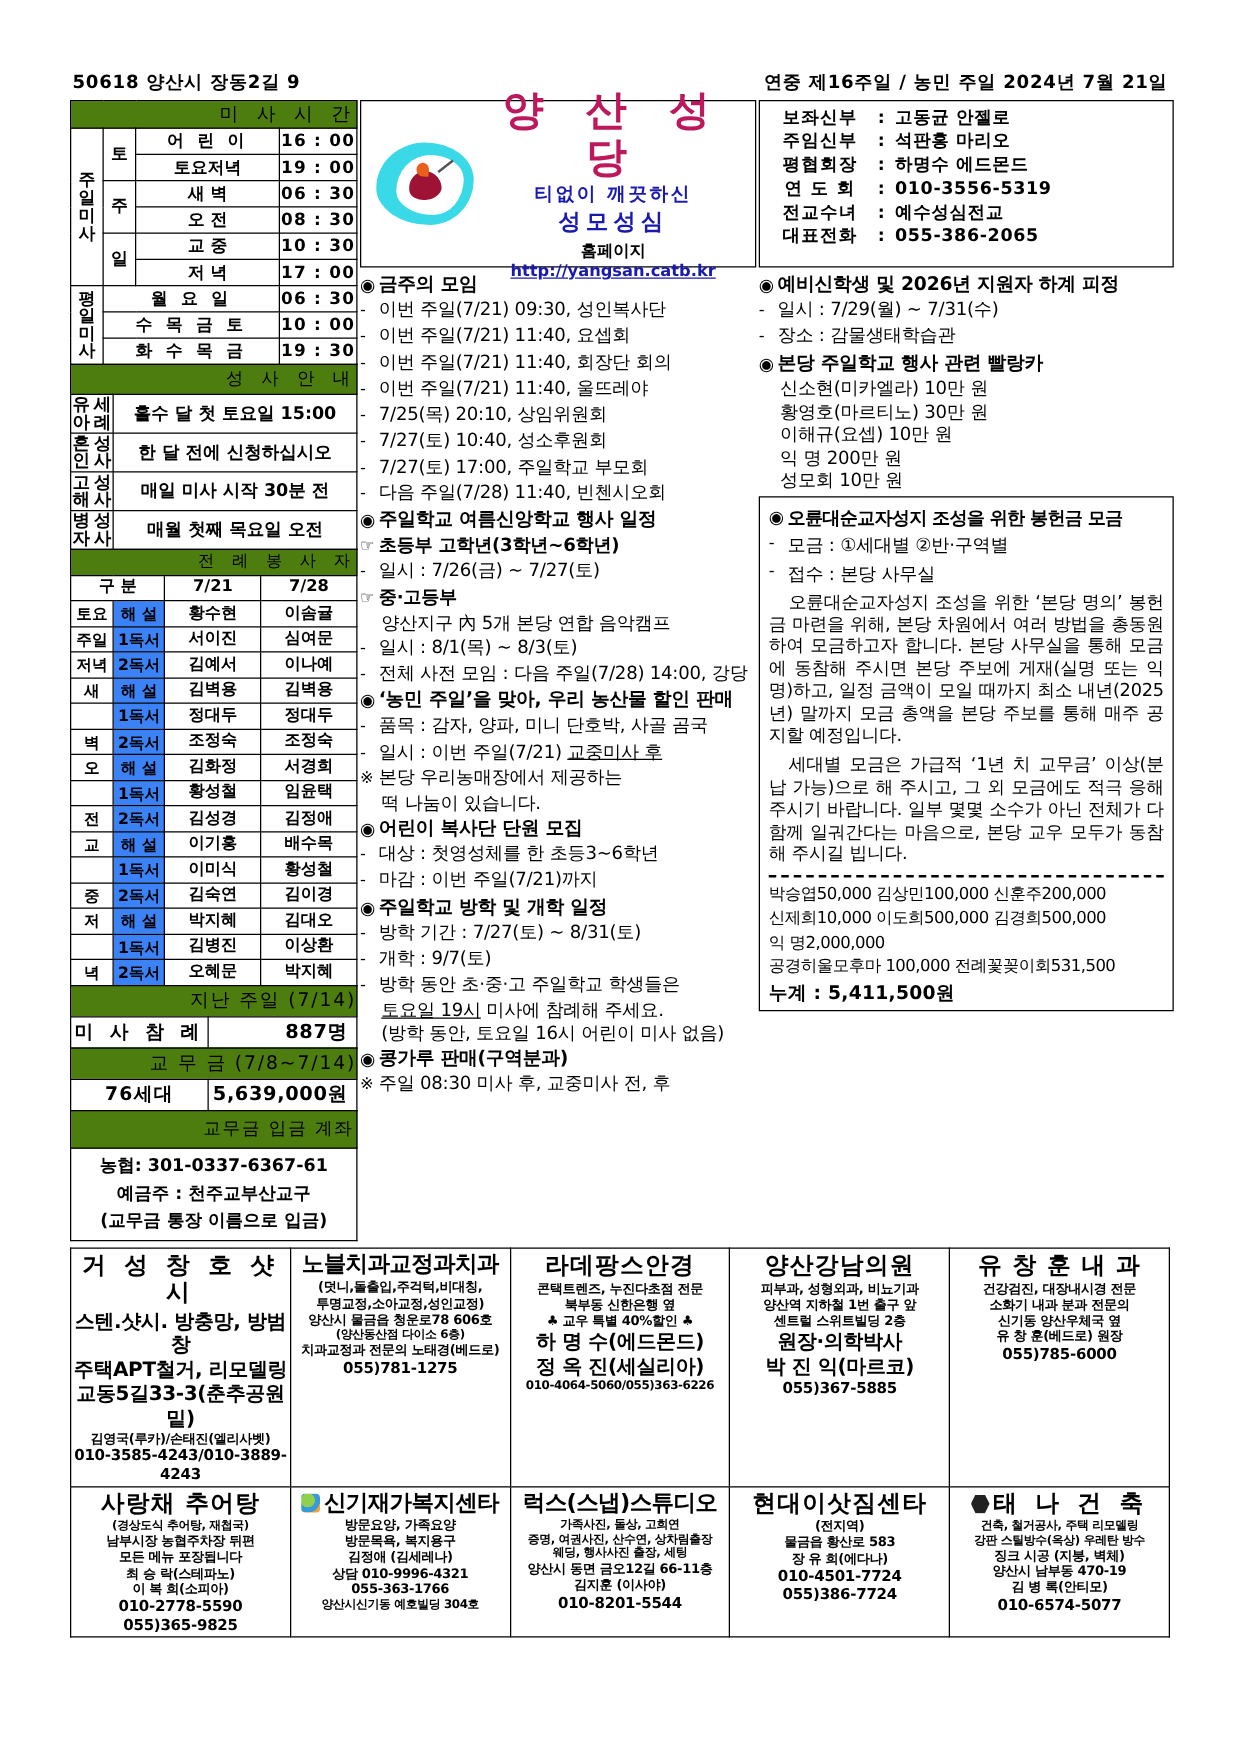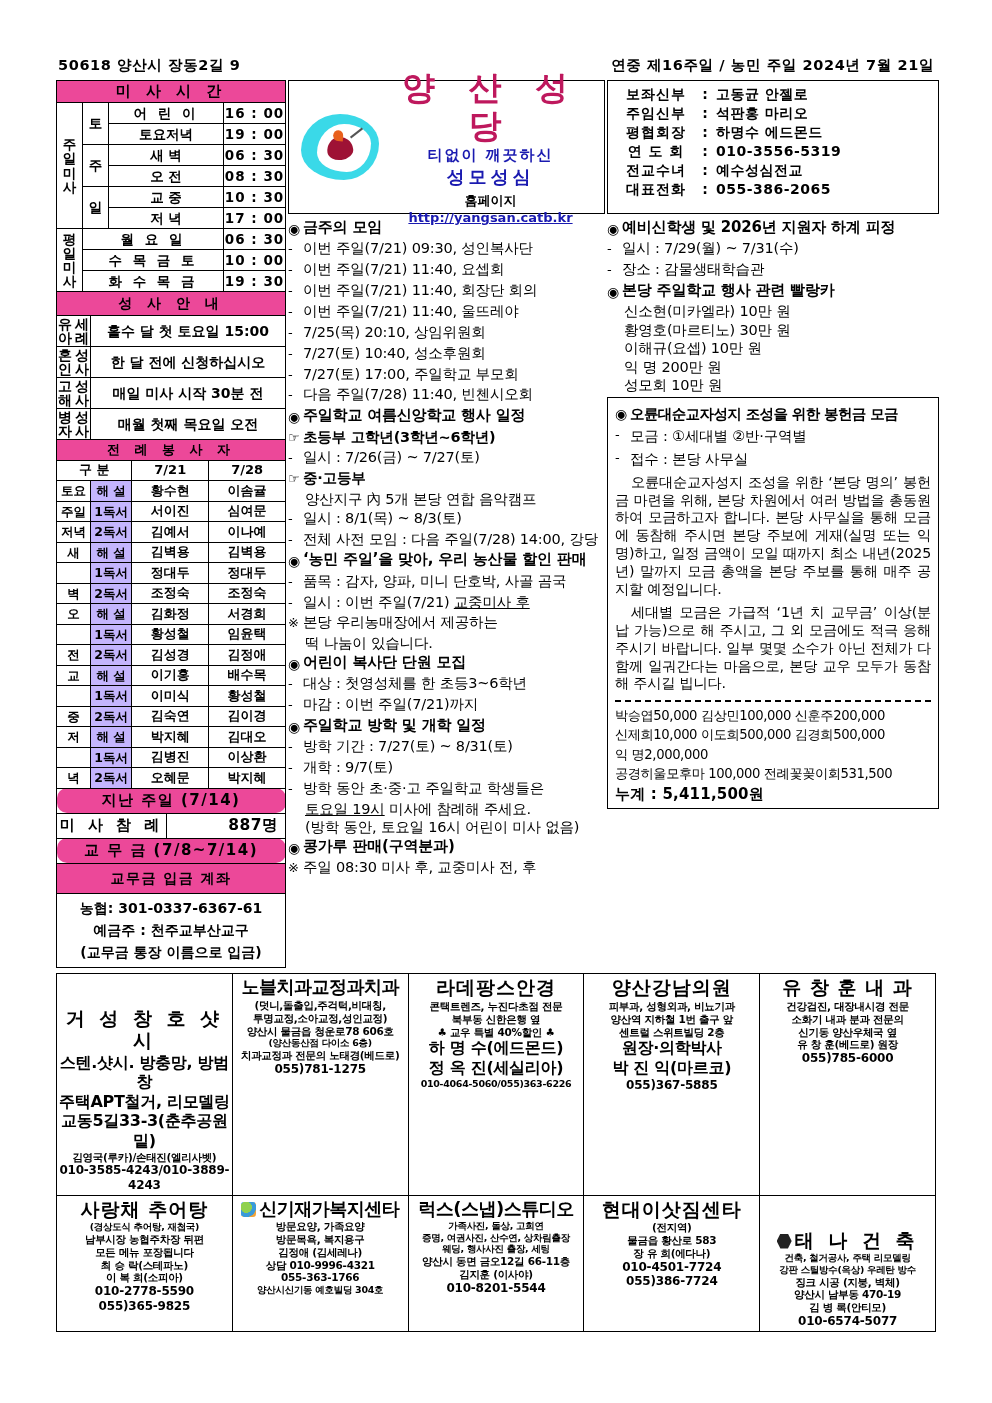--- a/index.html
+++ b/index.html
@@ -23,39 +23,39 @@
   
   .grid { display:flex; gap:0; align-items:flex-start; }
   .col-left { width: 230px; flex:0 0 230px; }
   .col-mid  { width: 317px; flex:0 0 317px; margin-left:2px;}
   .col-right{ width: 332px; flex:0 0 332px; margin-left:2px;}
 
   
   table { border-collapse: collapse; width:100%; }
   td, th { border:1px solid #000; padding:0; text-align:center;
            font-size:13.5px; font-weight:700; line-height:1.05; }
-  .hdr { background:#ec4899; font-size:15px; letter-spacing:5px; height:22px; font-weight:700;}
+  .hdr { background:#4d7c0f; font-size:15px; letter-spacing:5px; height:22px; font-weight:400;text-align:right;}
   .hdr.tight { letter-spacing:1.5px; }
   .vlabel { font-size:13.5px; font-weight:700; width:26px; }
   .spread3 { letter-spacing:3px; }
   .rowh { height:21px; }
   .time { font-family:"DejaVu Sans", sans-serif; letter-spacing:1px;}
 
   .sac td { height:24px; font-size:14px; }
   .sacname { width:34px; font-size:9.5px; font-weight:700; line-height:1.0;
              padding:1px 0; letter-spacing:0px;}
   .sacname div { display:flex; justify-content:center; gap:1px;}
   .sacname span { display:block; }
 
   .srv td { height:20.5px; font-size:13px; }
   .srv .g1 { width:36px; font-size:12.5px; }
-  .srv .g2 { width:44px; font-size:12.5px; background:#c4b5fd; }
+  .srv .g2 { width:44px; font-size:12.5px; background:#3b82f6; }
   .srv .n  { width:81px; }
 
-  .stat td { height:25px; font-size:15px;border-radius:10px; }
+  .stat td { height:25px; font-size:15px; }
   .stat .lbl { width:110px; letter-spacing:4px; }
   .stat .val { text-align:right; padding-right:7px; font-size:15.5px; letter-spacing:0.5px;}
   .acct td { font-size:14px; padding:4px 2px; line-height:1.55; }
 
   
   .titlebox { border:1px solid #000; height:134px; position:relative; display:flex;
               align-items:center; padding-left:8px; }
   .logo { width:86px; height:74px; flex:0 0 86px; position:relative; }
   .logo .blob { position:absolute; left:4px; top:4px; width:78px; height:66px;
                 background:#3ad9e8; border-radius:50% 50% 45% 55% / 55% 45% 55% 45%; }
@@ -107,21 +107,21 @@
   .dashed { border-top:2px dashed #000; margin:7px 0 4px 0; }
   .donors { font-size:13.2px; line-height:1.45; letter-spacing:-0.4px; }
   .total { font-size:15px; font-weight:700; margin-top:2px; letter-spacing:0.2px;}
 
   
   .ads { margin-top:5px; }
   .ads table { border-collapse:collapse; width:100%; table-layout:fixed;}
   .ads td { border:1px solid #000; vertical-align:top; padding:3px 2px 2px 2px; height:110px;}
   .ad-title { font-weight:700; font-size:19px; text-align:center; line-height:1.15;
               letter-spacing:1px; margin-bottom:1px;}
-  .ad-title.sp { letter-spacing:4px;margin-top:31px; }
+  .ad-title.sp { letter-spacing:4px; }
   .ad-title.tight { letter-spacing:-0.5px; font-size:18px;}
   .ad-line { font-size:16px; text-align:center; line-height:1.22; letter-spacing:-0.3px; }
   .ad-line.sm { font-size:10.5px; }
   .ad-line.xs { font-size:9.5px; }
   .ad-line.num { font-size:12px; letter-spacing:-0.2px;}
   .ad-line.b { font-weight:700; }
 </style>
 </head>
 <body>
 
@@ -356,20 +356,24 @@
               <td class="lbl">미 사 참 례</td>
             <td class="val">887명</td>
             </tr>
       </tbody>
         </table>
 
       <table class="stat" style="margin-top:-1px">
         <tbody>
             <tr>
               <td class="hdr tight" colspan="2">교 무 금 (7/8~7/14)</td>
+            </tr>
+        <tr>
+              <td class="lbl" style="letter-spacing:1px">76세대</td>
+            <td class="val">5,639,000원</td>
             </tr>
       </tbody>
         </table>
 
       <table class="acct" style="margin-top:-1px">
         <tbody>
             <tr>
               <td class="hdr tight">교무금 입금 계좌</td>
             </tr>
         <tr>

